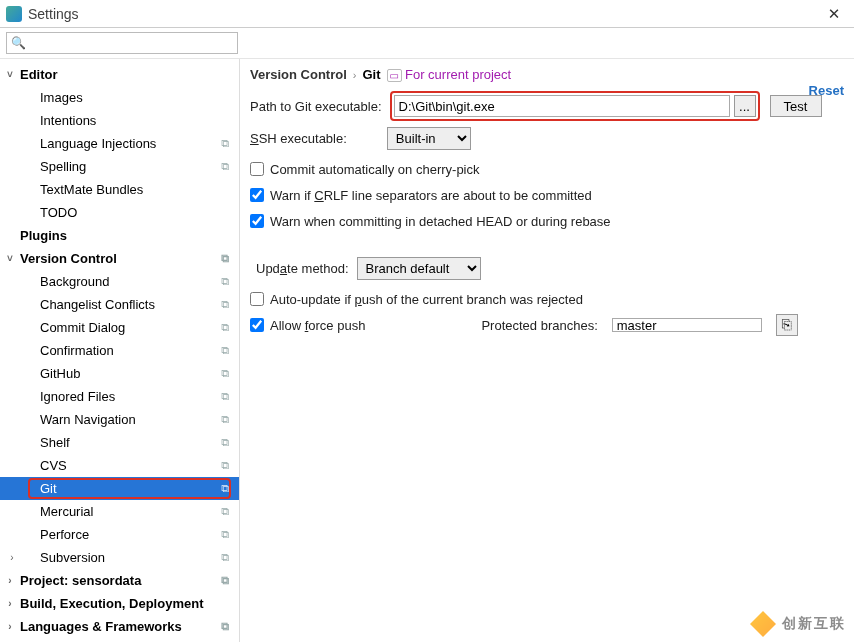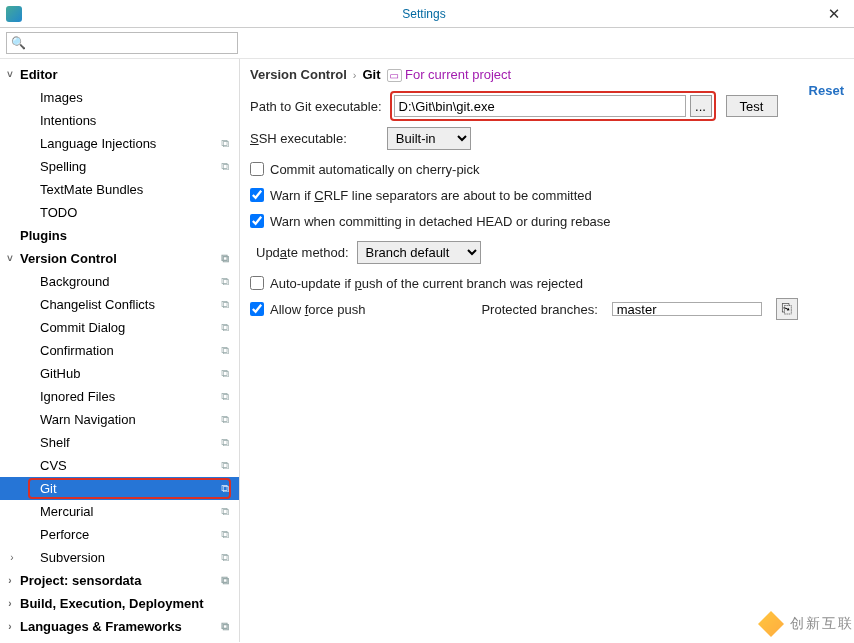--- a/index.html
+++ b/index.html
@@ -1,19 +1,19 @@
 <!DOCTYPE html>
 <html><head>
 <meta charset="utf-8">
 <style>
 * { box-sizing: border-box; margin: 0; padding: 0; font-family: "Segoe UI", Arial, sans-serif; font-size: 13px; }
 body { background: #fff; width: 854px; height: 643px; overflow: hidden; position: relative; }
 .titlebar { height: 28px; display: flex; align-items: center; padding: 0 6px; border-bottom: 1px solid #ccc; }
 .titlebar .app-icon { width: 16px; height: 16px; margin-right: 6px; background: linear-gradient(135deg,#4a9,#28c); border-radius: 3px; }
-.titlebar .title { flex: 1; font-size: 12px; color: #0369a1; text-align: center; }
+.titlebar .title { flex: 1; font-size: 14px; color: #404040; }
 .titlebar .close { width: 28px; text-align: center; cursor: pointer; color: #333; font-size: 15px; }
 .searchrow { padding: 4px 6px; border-bottom: 1px solid #e5e5e5; }
 .searchrow .searchwrap { display: flex; align-items: center; border: 1px solid #bbb; background: #fff; height: 22px; padding: 0 4px; width: 232px; }
 .searchrow .searchwrap span.icon { color: #888; font-size: 12px; margin-right: 4px; }
 .searchrow input { border: none; outline: none; flex: 1; font-size: 13px; }
 .main { display: flex; height: calc(643px - 28px - 32px); }
 .sidebar { width: 240px; border-right: 1px solid #ddd; overflow-y: auto; padding-top: 4px; }
 .tree-item { display: flex; align-items: center; height: 23px; padding-left: 8px; cursor: pointer; color: #000; position: relative; }
 .tree-item.level-0 { padding-left: 20px; font-weight: bold; }
 .tree-item.level-1 { padding-left: 40px; }
@@ -29,31 +29,31 @@
 .breadcrumb .crumb { color: #333; font-weight: bold; }
 .breadcrumb .crumb.active { color: #000; }
 .breadcrumb .sep { color: #888; font-size: 11px; }
 .breadcrumb .scope { color: #a21caf; font-style: normal; }
 .breadcrumb .scope .sicon { border: 1px solid #bbb; padding: 0 2px; font-size: 10px; border-radius: 2px; margin-right: 3px; }
 .reset { position: absolute; right: 10px; top: 24px; color: #2470c3; font-weight: bold; cursor: pointer; }
 .row { display: flex; align-items: center; height: 28px; margin-bottom: 4px; }
 .row label { color: #222; margin-right: 8px; }
 .row label u { text-decoration: underline; }
 .row .redwrap { display: inline-flex; align-items: center; border: 2.5px solid #d93025; border-radius: 4px; padding: 2px; gap: 4px; }
-.row input[type=text].path { width: 292px; height: 22px; border: 1px solid #aaa; padding: 0 4px; background: #fff; }
+.row input[type=text].path { width: 336px; height: 22px; border: 1px solid #aaa; padding: 0 4px; background: #fff; }
 .row button.browse { width: 22px; height: 22px; border: 1px solid #999; background: #eee; cursor: pointer; }
 .row button.test { height: 22px; width: 52px; border: 1px solid #999; background: #eee; margin-left: 10px; cursor: pointer; }
 .row select { height: 23px; border: 1px solid #999; background: #eee; padding: 0 4px; width: 84px; }
 .row select.update { width: 124px; }
 .chk { display: flex; align-items: center; height: 26px; gap: 6px; color: #222; }
 .chk input { width: 14px; height: 14px; }
 .protected { display: inline-flex; align-items: center; margin-left: 110px; gap: 14px; }
 .protected input { width: 150px; height: 14px; border: 1px solid #aaa; padding: 0 4px; }
 .protected button { width: 22px; height: 22px; border: 1px solid #999; background: #eee; }
-.watermark { position: absolute; right: 0; bottom: 6px; display: flex; align-items: center; gap: 6px; opacity: 0.75; }
+.watermark { position: absolute; right: 8px; bottom: 6px; display: flex; align-items: center; gap: 6px; opacity: 0.75; font-weight: bold; }
 .watermark .logo { width: 26px; height: 26px; background: linear-gradient(135deg,#ffb400,#ff9000); clip-path: polygon(50% 0,100% 50%,50% 100%,0 50%); position: relative; }
 .watermark .txt { color: #666; font-size: 14px; letter-spacing: 2px; }
 </style>
 </head>
 <body>
 
 <div class="titlebar">
   <div class="app-icon"></div>
   <div class="title">Settings</div>
   <div class="close">✕</div>
@@ -202,21 +202,21 @@
     <div class="chk">
       <input type="checkbox" checked="" style="">
       <span><span>Warn if </span><u>C</u><span>RLF line separators are about to be committed</span></span>
     </div>
 
     <div class="chk">
       <input type="checkbox" checked="" style="">
       <span>Warn when committing in detached HEAD or during rebase</span>
     </div>
 
-    <div class="row" style="margin-top:4px;">
+    <div class="row" style="margin-top:20px;">
       <label style="margin-left:6px">Upd<u>a</u>te method:</label>
       <select class="update"><option>Branch default</option></select>
     </div>
 
     <div class="chk">
       <input type="checkbox" style="">
       <span><span>Auto-update if </span><u>p</u><span>ush of the current branch was rejected</span></span>
     </div>
 
     <div class="chk">

